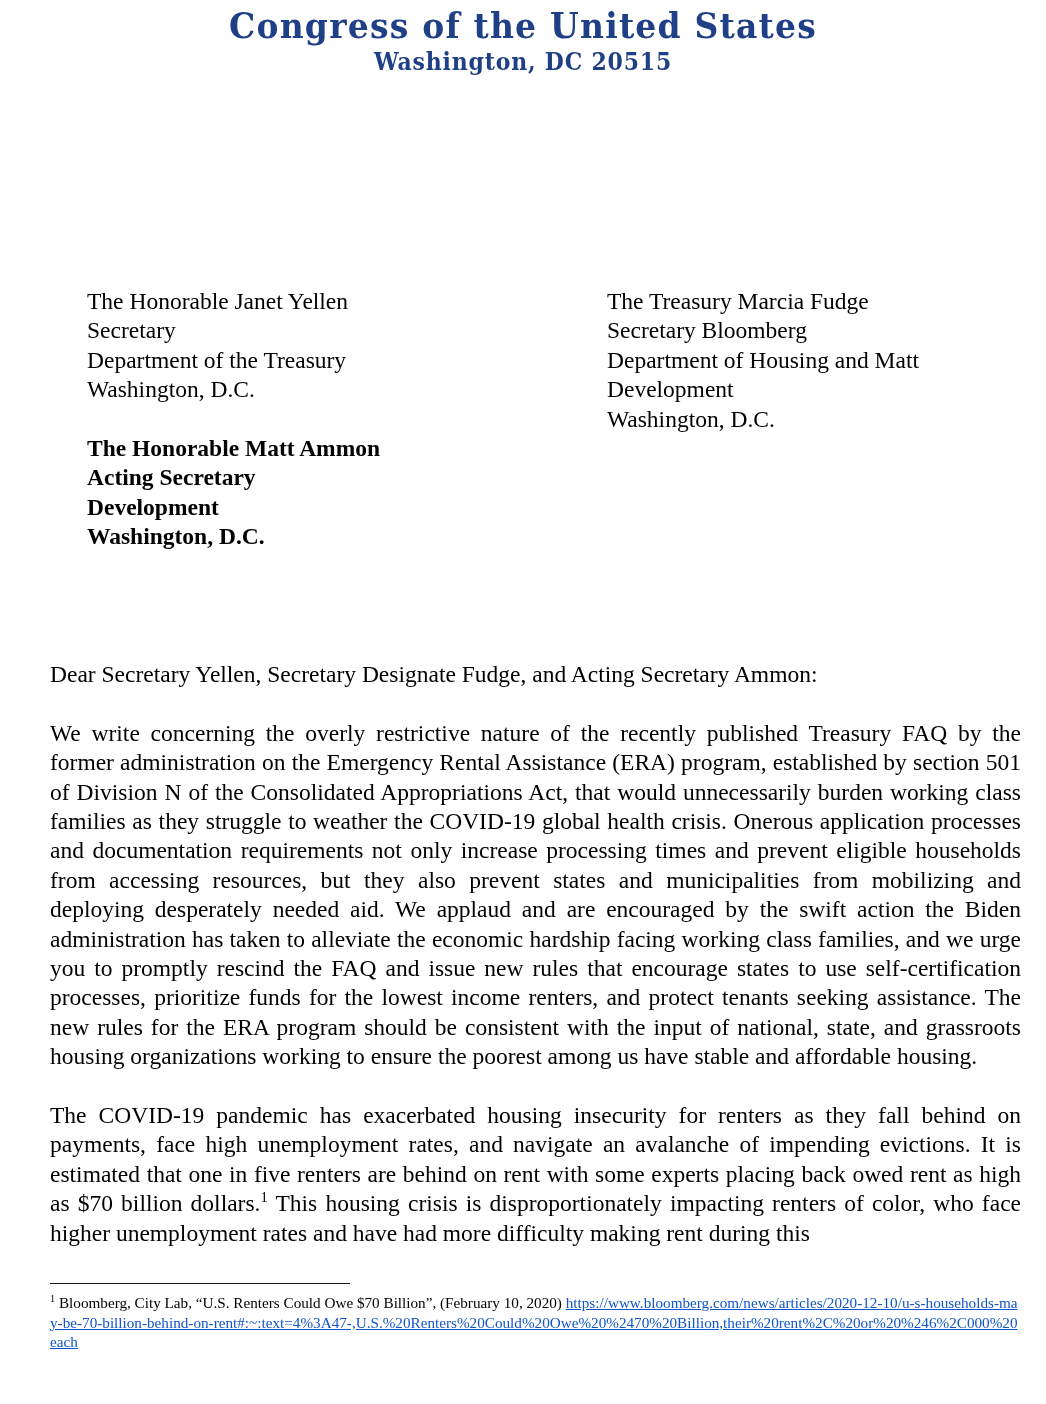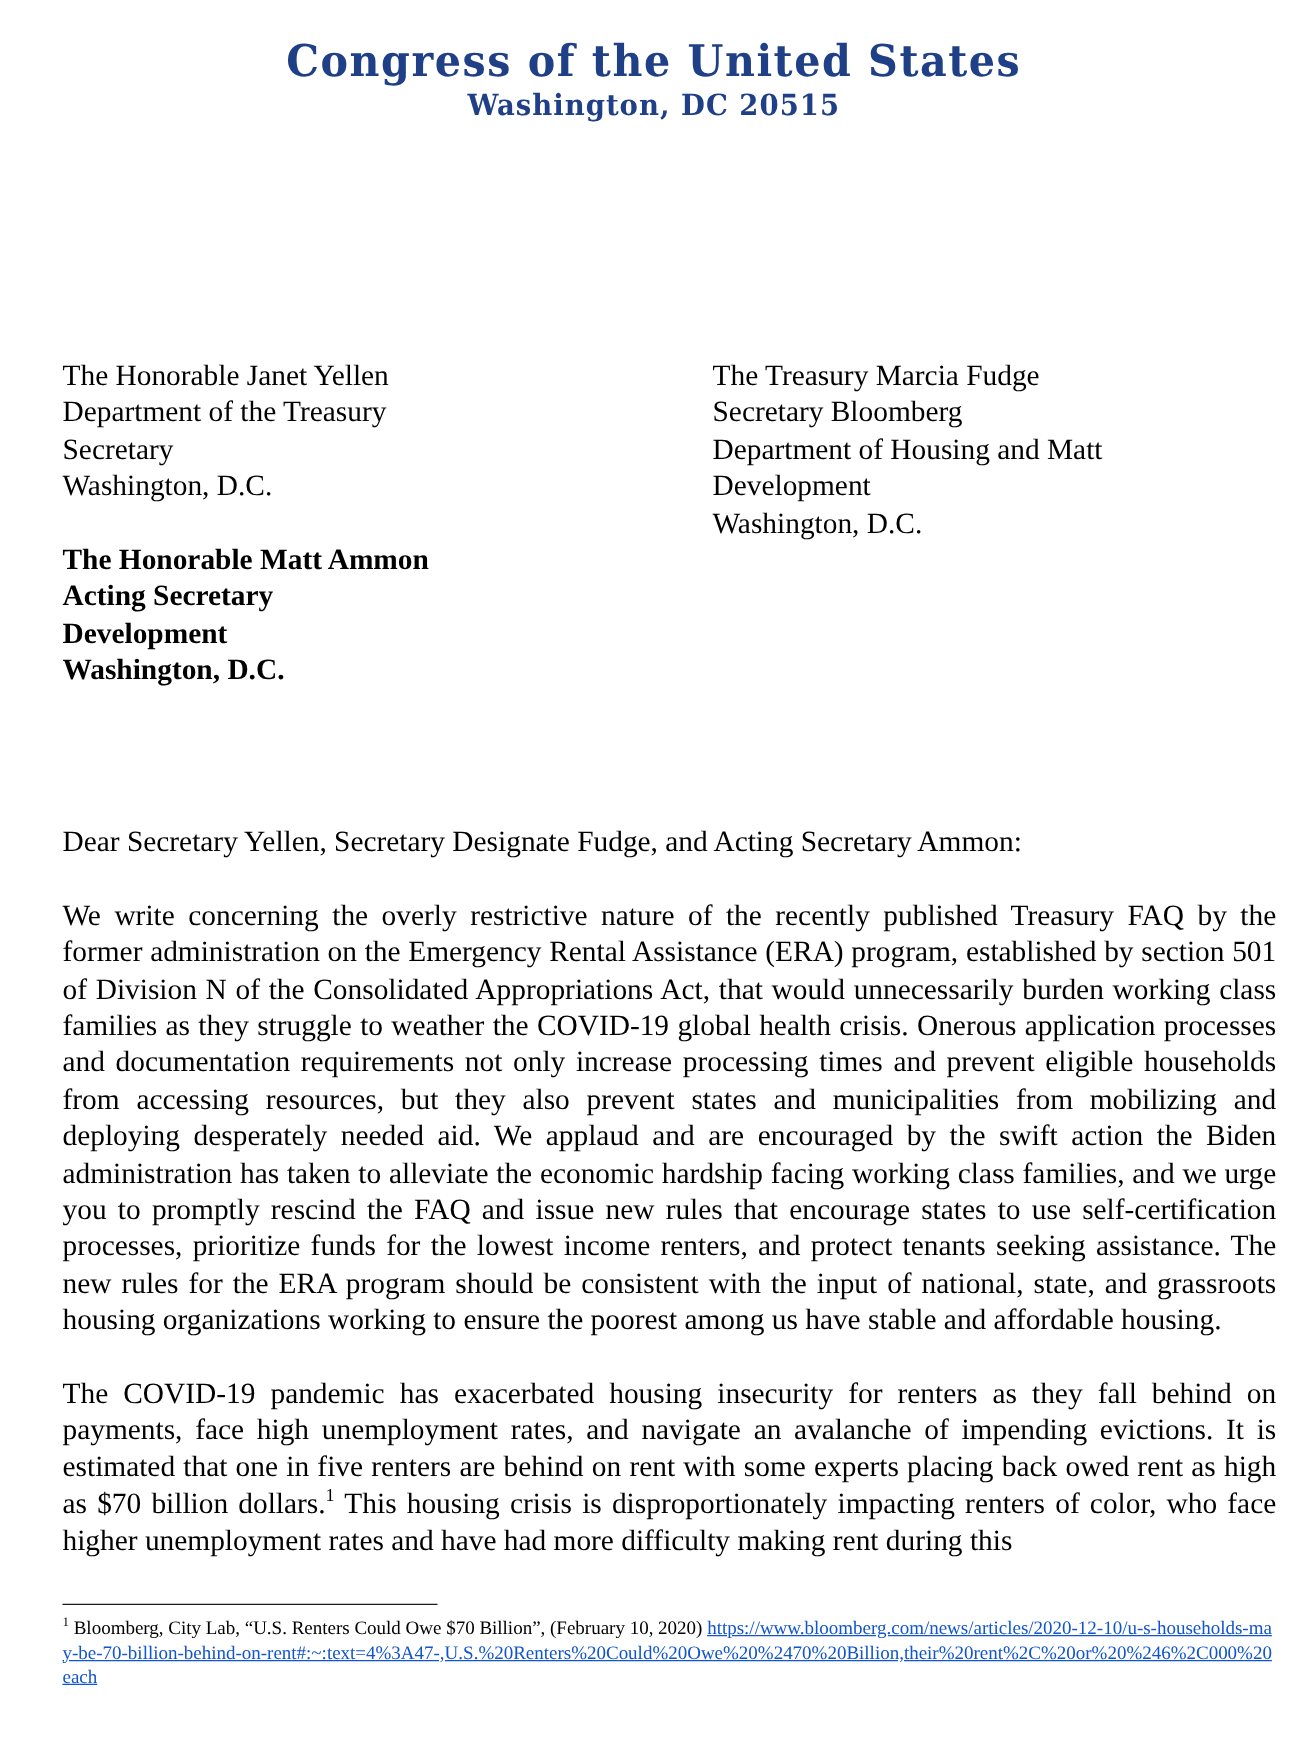--- a/index.html
+++ b/index.html
@@ -22,21 +22,21 @@
     position: relative;
     width: 1046px;
     height: 1404px;
     box-sizing: border-box;
   }
 
   
   .letterhead {
     width: 100%;
     text-align: center;
-    padding-top: 29px;
+    padding-top: 6px;
   }
   .letterhead-title {
     font-family: "DejaVu Serif", "Liberation Serif", serif;
     font-weight: 700;
     font-size: 33px;
     line-height: 38px;
     letter-spacing: 1.2px;
     color: #1f3f86;
     font-feature-settings: "smcp" 0;
     transform: scaleY(1.06);
@@ -83,20 +83,21 @@
     width: 520px;
     flex: 0 0 520px;
   }
   .addr-col-right {
     width: 400px;
     flex: 0 0 400px;
   }
   .addr-block {
     font-size: 23.5px;
     line-height: 29.4px;
+    margin-left: 37px;
   }
   .addr-block .addr-line {
     white-space: nowrap;
   }
   .addr-block.second {
     margin-top: 29.4px;
     font-weight: bold;
   }
 
   
@@ -162,22 +163,22 @@
     <div class="letterhead-sub">Washington, DC 20515</div>
   </div>
 
 
   <div class="address-area">
     <div class="addr-cols">
       <div class="addr-col-left">
 
         <div class="addr-block">
           <div class="addr-line">The Honorable Janet Yellen</div>
+          <div class="addr-line">Secretary</div>
           <div class="addr-line">Department of the Treasury</div>
-          <div class="addr-line">Secretary</div>
           <div class="addr-line">Washington, D.C.</div>
         </div>
 
         <div class="addr-block second">
           <div class="addr-line">The Honorable Matt Ammon</div>
           <div class="addr-line">Acting Secretary</div>
           <div class="addr-line">Development</div>
           <div class="addr-line">Washington, D.C.</div>
         </div>
 

